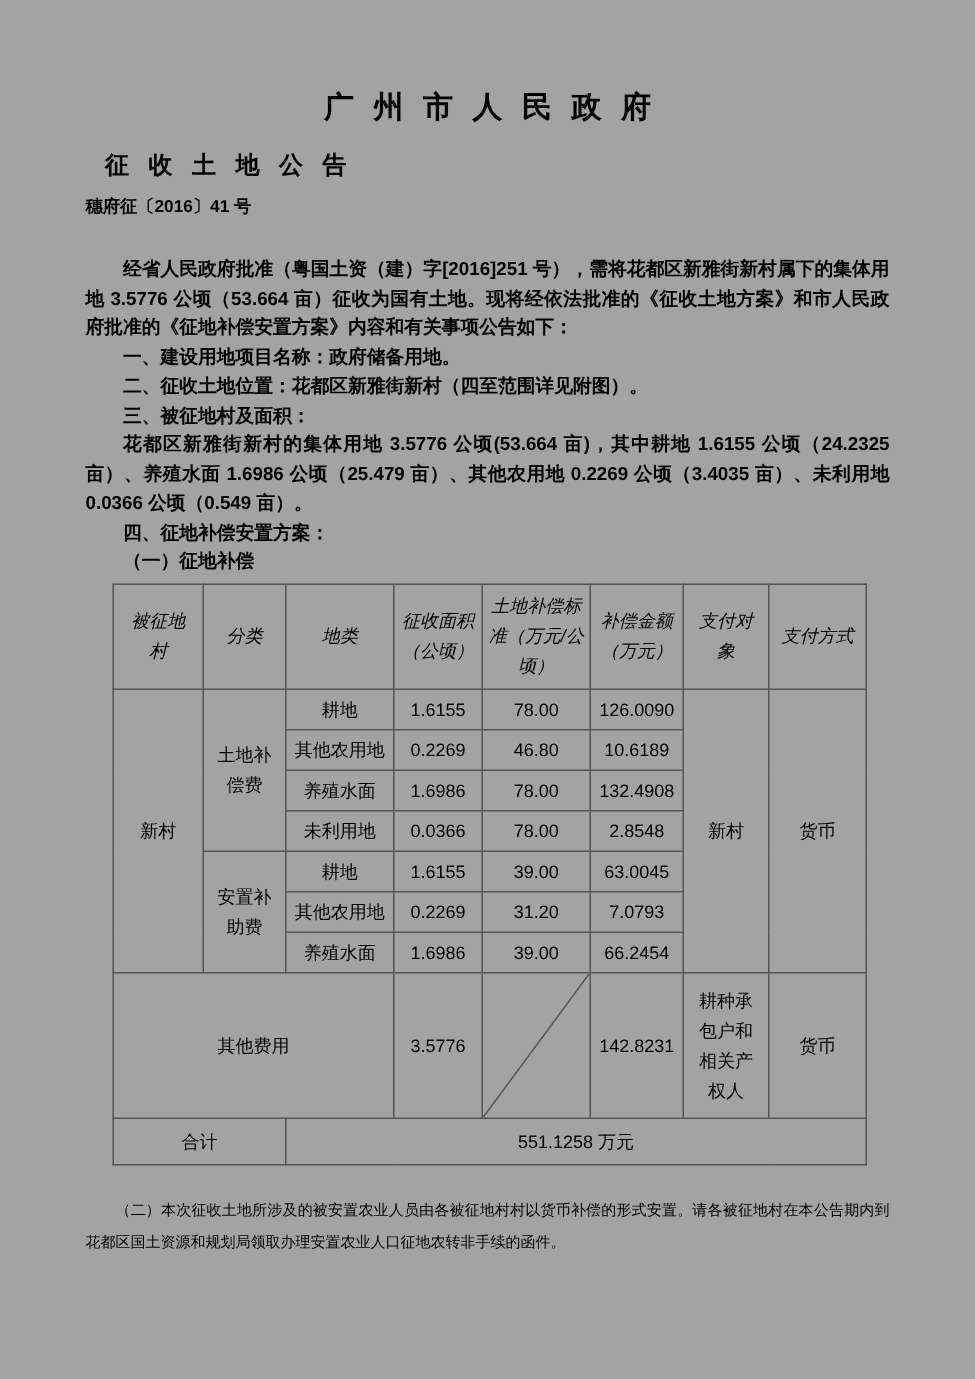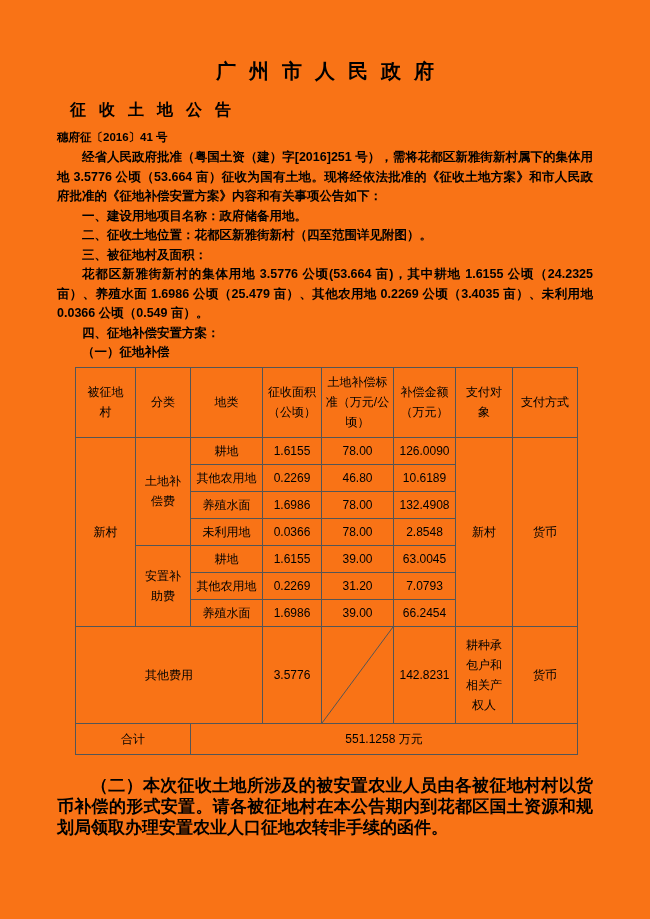--- a/index.html
+++ b/index.html
@@ -1,59 +1,59 @@
 <!DOCTYPE html>
 <html><head>
 <meta charset="utf-8">
 <style>
   * { margin:0; padding:0; box-sizing:border-box; }
   html,body { background:#ffffff; }
   .page {
-    width:650px; height:919px; background:#f97316; color:#000;
+    width:650px; height:919px; background:#a3a3a3; color:#000;
     font-family:"Liberation Sans","DejaVu Sans",sans-serif;
     padding:0 57px; overflow:hidden; position:relative;
   }
   .doc-title {
     margin-top:58px; text-align:center;
     font-family:"Liberation Serif","DejaVu Serif",serif;
     font-size:20px; font-weight:bold; letter-spacing:13px; text-indent:13px;
   }
   .doc-subtitle {
     margin-top:15px; text-align:left;
     font-family:"Liberation Serif","DejaVu Serif",serif;
     font-size:16px; font-weight:bold; letter-spacing:13px; text-indent:13px;
   }
   .doc-number {
     margin-top:9px; text-align:left;
     font-size:11.5px; font-weight:bold;
   }
-  .body-text { margin-top:3px; }
+  .body-text { margin-top:25px; }
   .body-text p {
     font-size:12.5px; font-weight:bold; line-height:19.5px;
     text-align:justify;
   }
   .body-text p.indent { text-indent:2em; }
   table.comp-table {
     border-collapse:collapse; table-layout:fixed;
     width:502px; margin:4px 0 0 18px;
   }
   .comp-table th, .comp-table td {
     border:1px solid #555; text-align:center; vertical-align:middle;
     font-size:12px; font-weight:normal; line-height:20px;
     white-space:pre-line; padding:0 2px; overflow:hidden;
   }
-  .comp-table tr.head   { height:70px; }
+  .comp-table tr.head   { height:70px;font-style:italic; }
   .comp-table tr.data   { height:27px; }
   .comp-table tr.other  { height:97px; }
   .comp-table tr.totalr { height:31px; }
   .comp-table td.diag { position:relative; padding:0; }
   .comp-table td.diag svg { position:absolute; left:0; top:0; width:100%; height:100%; display:block; }
   .bottom-text { margin-top:20px; }
   .bottom-text p {
-    font-size:17px; font-weight:bold; line-height:21px; text-align:justify;
+    font-size:10px; font-weight:normal; line-height:21px; text-align:justify;
   }
   .bottom-text p.indent { text-indent:2em; }
 </style>
 </head>
 <body>
 
 <div class="page">
 
   <div class="doc-title">广州市人民政府</div>
   <div class="doc-subtitle">征收土地公告</div>

